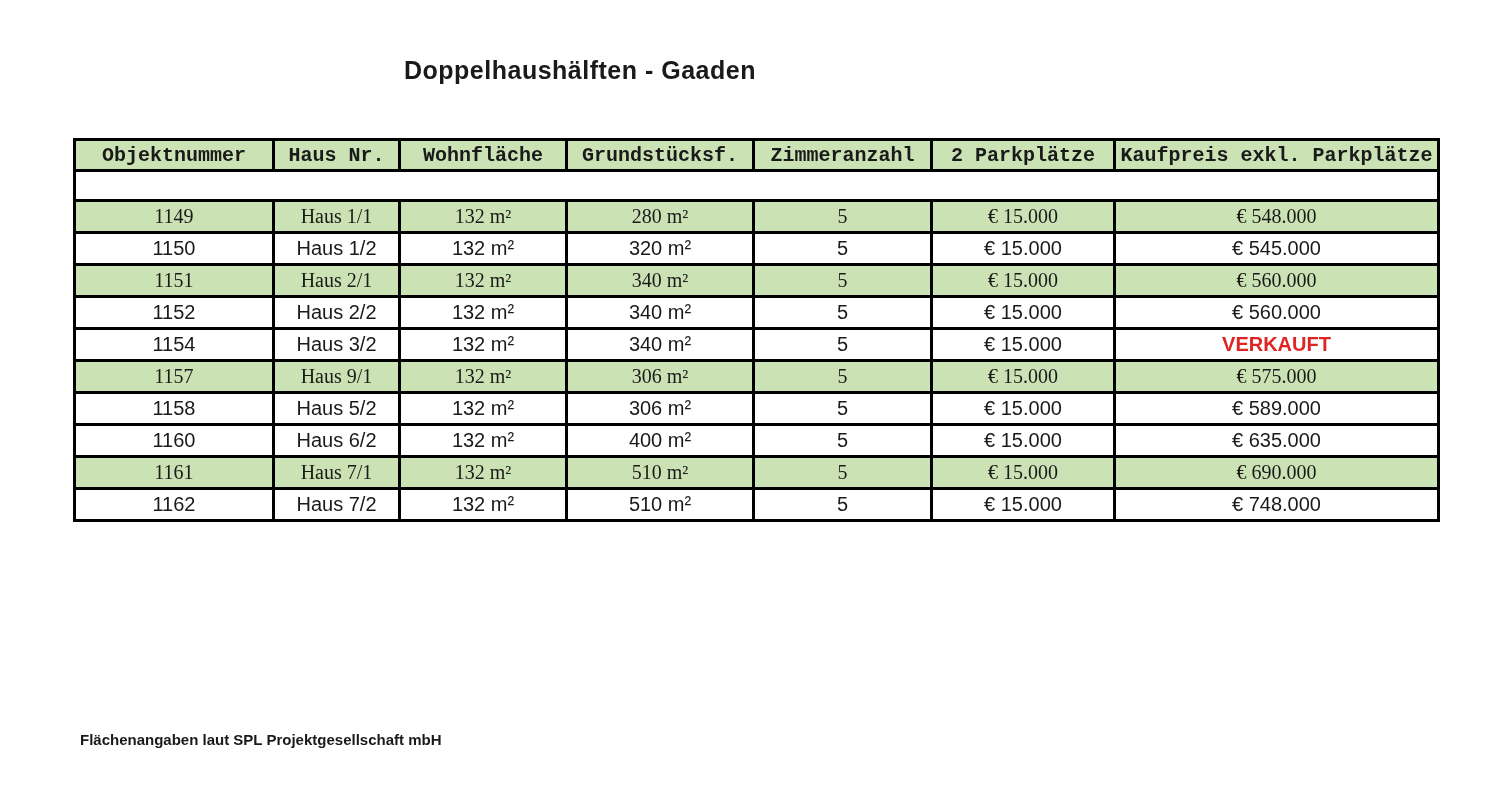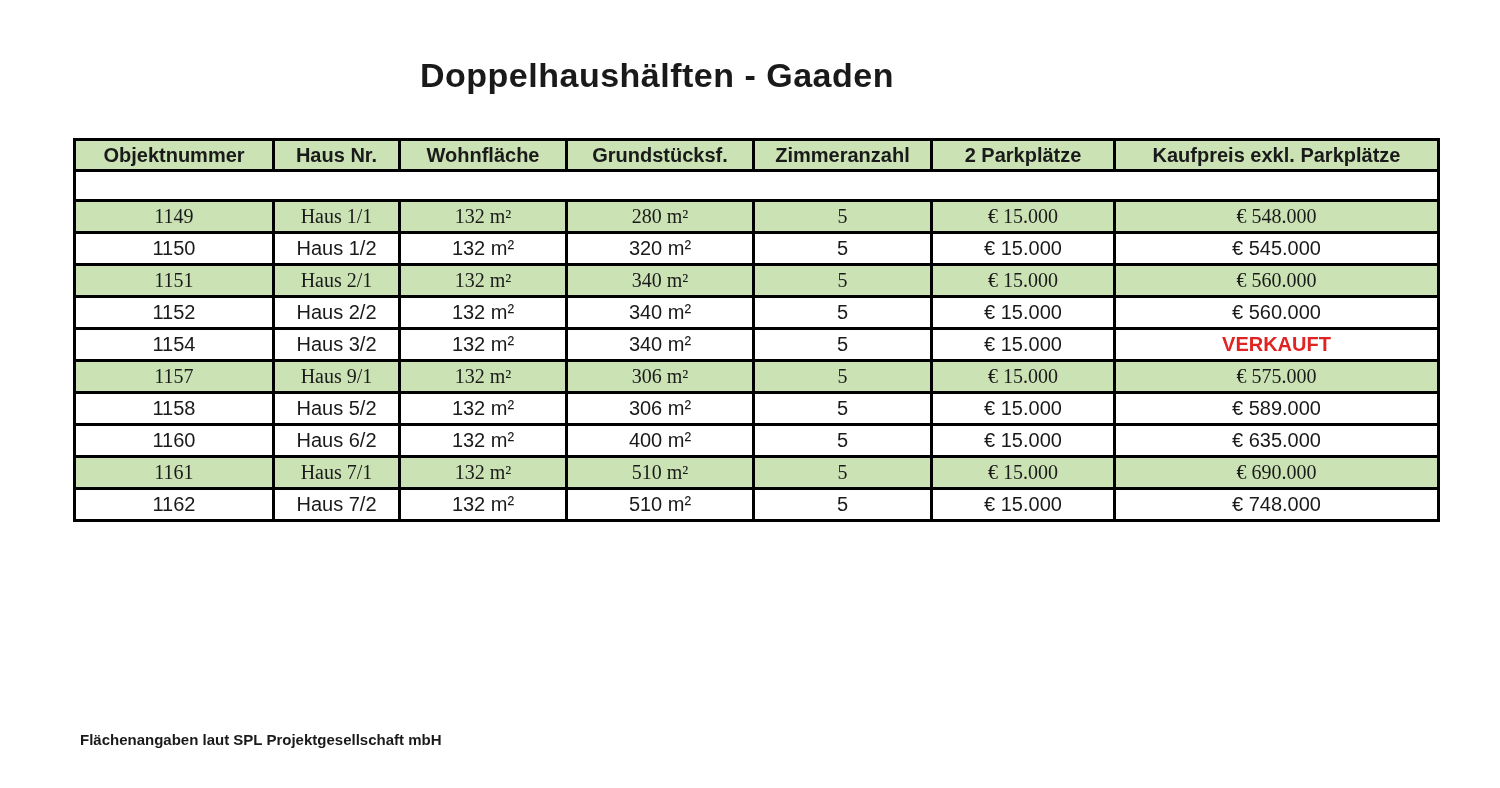--- a/index.html
+++ b/index.html
@@ -17,25 +17,24 @@
     position: relative;
     width: 1500px;
     height: 788px;
     background: #ffffff;
     overflow: hidden;
   }
   .page-title {
     position: absolute;
     left: 404px;
     top: 56px;
-    font-size: 34px;
+    font-size: 25px;
     font-weight: bold;
     letter-spacing: 0.5px;
     white-space: nowrap;
-    margin-left: 16px;
   }
   table.price-table {
     position: absolute;
     left: 73px;
     top: 138px;
     width: 1364px;
     border-collapse: collapse;
     table-layout: fixed;
   }
   .price-table th,
@@ -45,20 +44,21 @@
     vertical-align: middle;
     font-size: 20px;
     padding: 0;
     overflow: hidden;
     white-space: nowrap;
   }
   .price-table th {
     background: var(--green);
     font-weight: bold;
     height: 31px;
+    font-family: Liberation Mono, monospace;
   }
   .price-table td { height: 32px; background: #ffffff; }
   .price-table tr.green td { background: var(--green); font-family: Liberation Serif, serif; }
   .price-table td.spacer { height: 30px; background: #ffffff; }
   .price-table td.sold {
     color: var(--red);
     font-weight: bold;
   }
   .footer-note {
     position: absolute;

